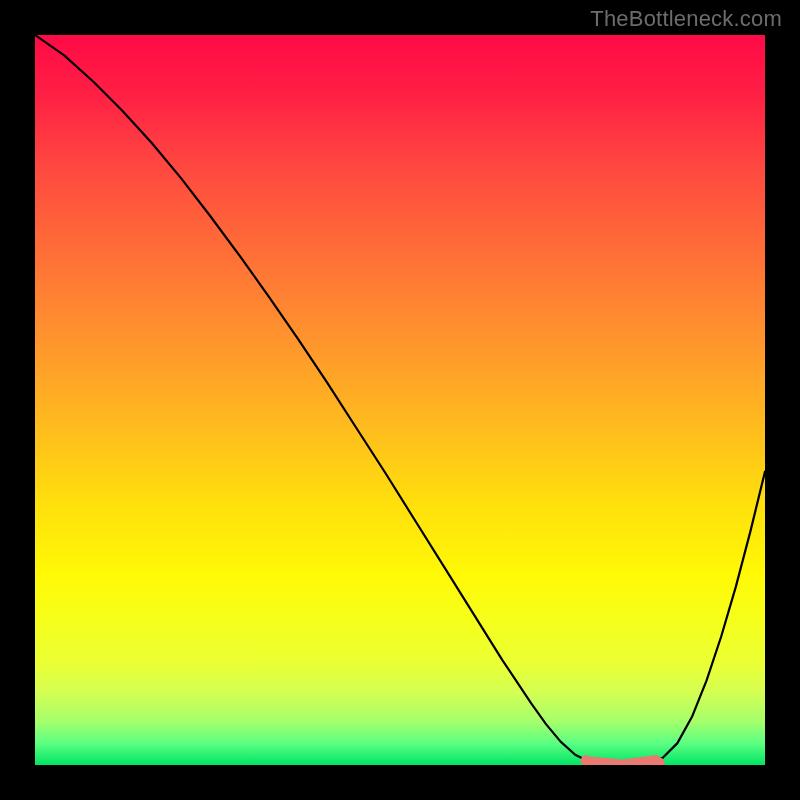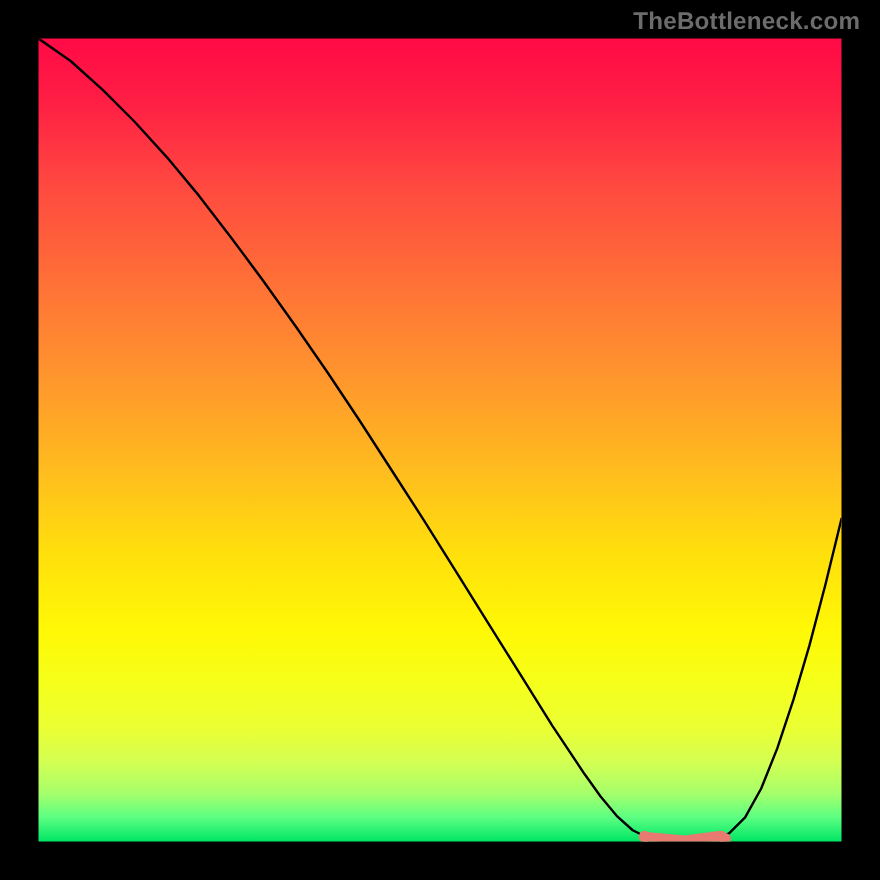--- a/index.html
+++ b/index.html
@@ -14,21 +14,21 @@
     position: relative;
     width: 800px;
     height: 800px;
   }
   .watermark {
     position: absolute;
     top: 6px;
     right: 18px;
     font-family: Arial, Helvetica, sans-serif;
     font-size: 22px;
-    font-weight: 700;
+    font-weight: 400;
     color: #6c6c6c;
     letter-spacing: 0.2px;
     z-index: 20;
   }
   .plot-area {
     position: absolute;
     left: 35px;
     top: 35px;
     width: 730px;
     height: 730px;

